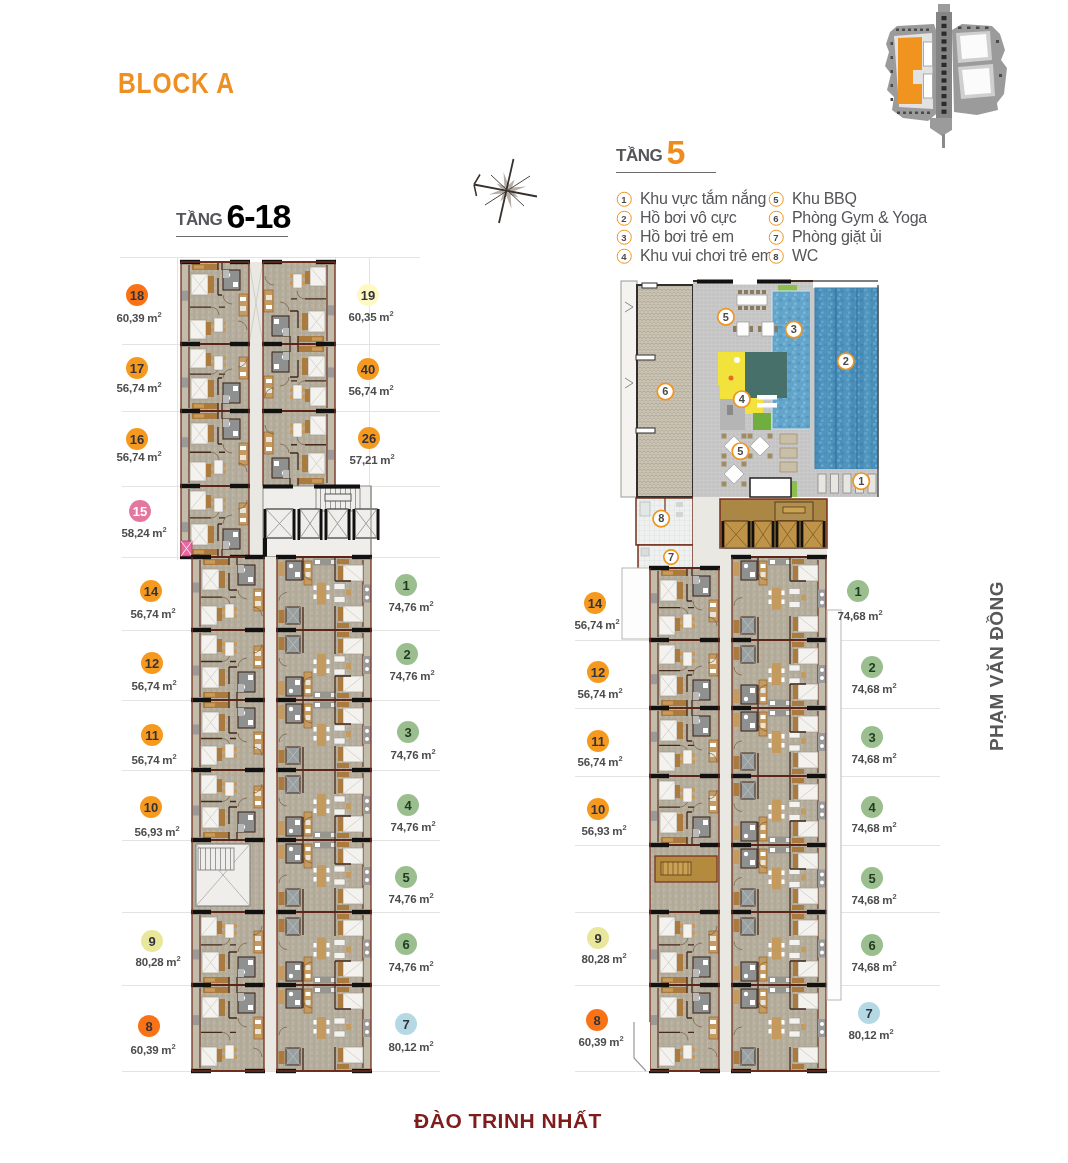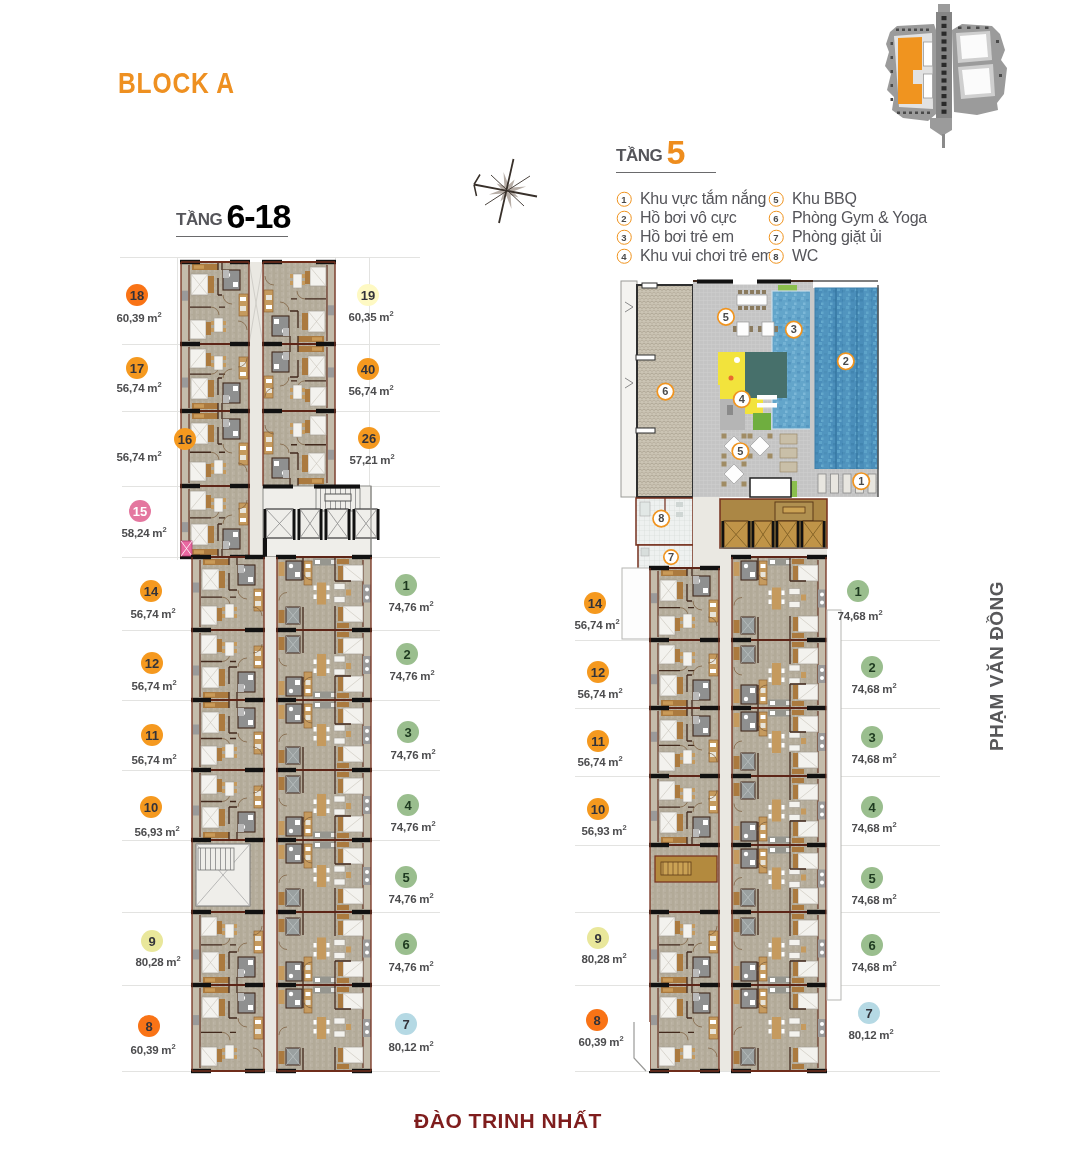--- a/index.html
+++ b/index.html
@@ -68,21 +68,21 @@
   <div class="abs" style="left:508px;top:1121px;transform:translate(-50%,-50%);font-size:21px;font-weight:bold;color:#7f1d1d;letter-spacing:0.5px;">ĐÀO TRINH NHẤT</div>
 
   <div class="abs" style="left:997px;top:666px;transform:translate(-50%,-50%) rotate(-90deg);font-size:19px;font-weight:bold;color:#58585a;letter-spacing:0.5px;white-space:nowrap;">PHẠM VĂN ĐỒNG</div>
 
   <div id="labels" style="position:absolute;left:0;top:0;z-index:5;">
 
     <div class="circ c-lav" style="left:137px;top:295px;">18</div>
     <div class="area" style="left:139px;top:317px;">60,39 m<sup>2</sup></div>
     <div class="circ c-or" style="left:137px;top:368px;">17</div>
     <div class="area" style="left:139px;top:387px;">56,74 m<sup>2</sup></div>
-    <div class="circ c-or" style="left:137px;top:439px;margin-left:48px;">16</div>
+    <div class="circ c-or" style="left:137px;top:439px;">16</div>
     <div class="area" style="left:139px;top:456px;">56,74 m<sup>2</sup></div>
     <div class="circ c-pink" style="left:140px;top:511px;">15</div>
     <div class="area" style="left:144px;top:532px;">58,24 m<sup>2</sup></div>
     <div class="circ c-or" style="left:151px;top:591px;">14</div>
     <div class="area" style="left:153px;top:613px;">56,74 m<sup>2</sup></div>
     <div class="circ c-or" style="left:152px;top:663px;">12</div>
     <div class="area" style="left:154px;top:685px;">56,74 m<sup>2</sup></div>
     <div class="circ c-or" style="left:152px;top:735px;">11</div>
     <div class="area" style="left:154px;top:759px;">56,74 m<sup>2</sup></div>
     <div class="circ c-or" style="left:151px;top:807px;">10</div>

